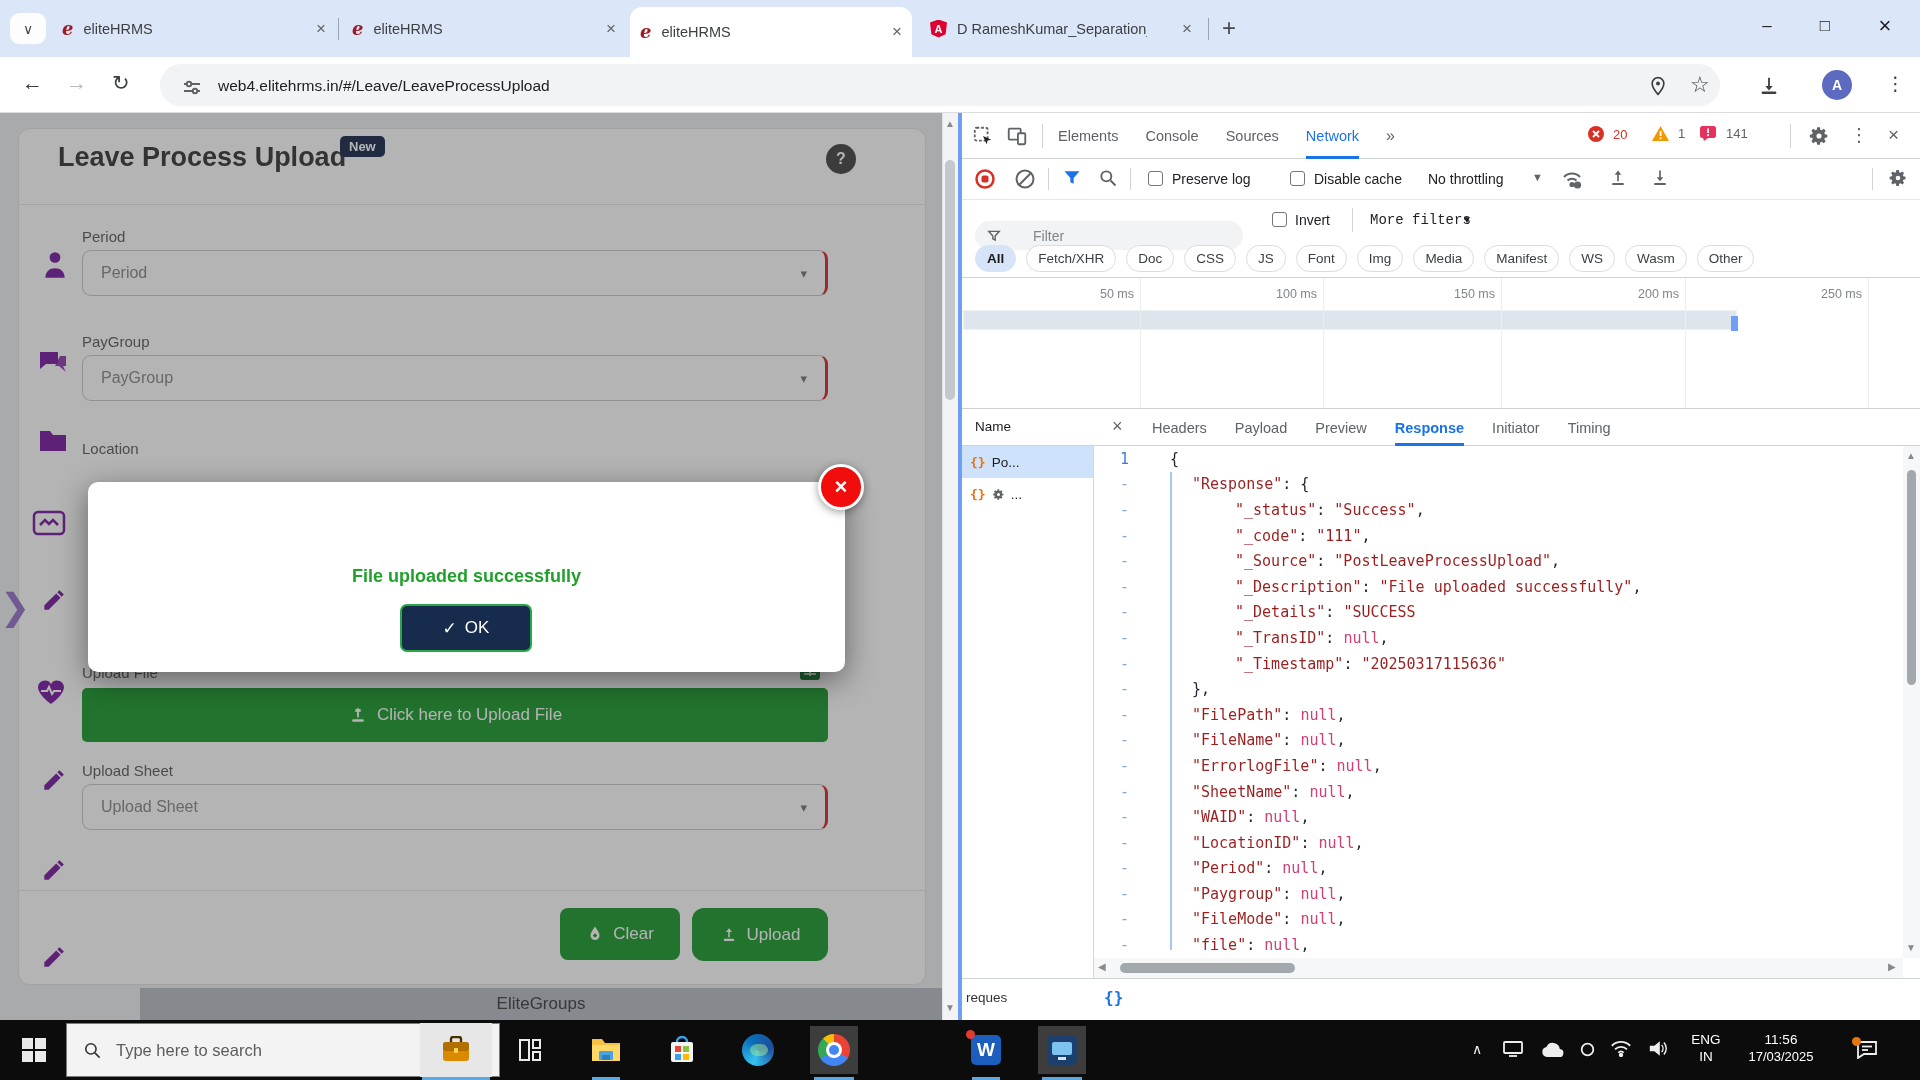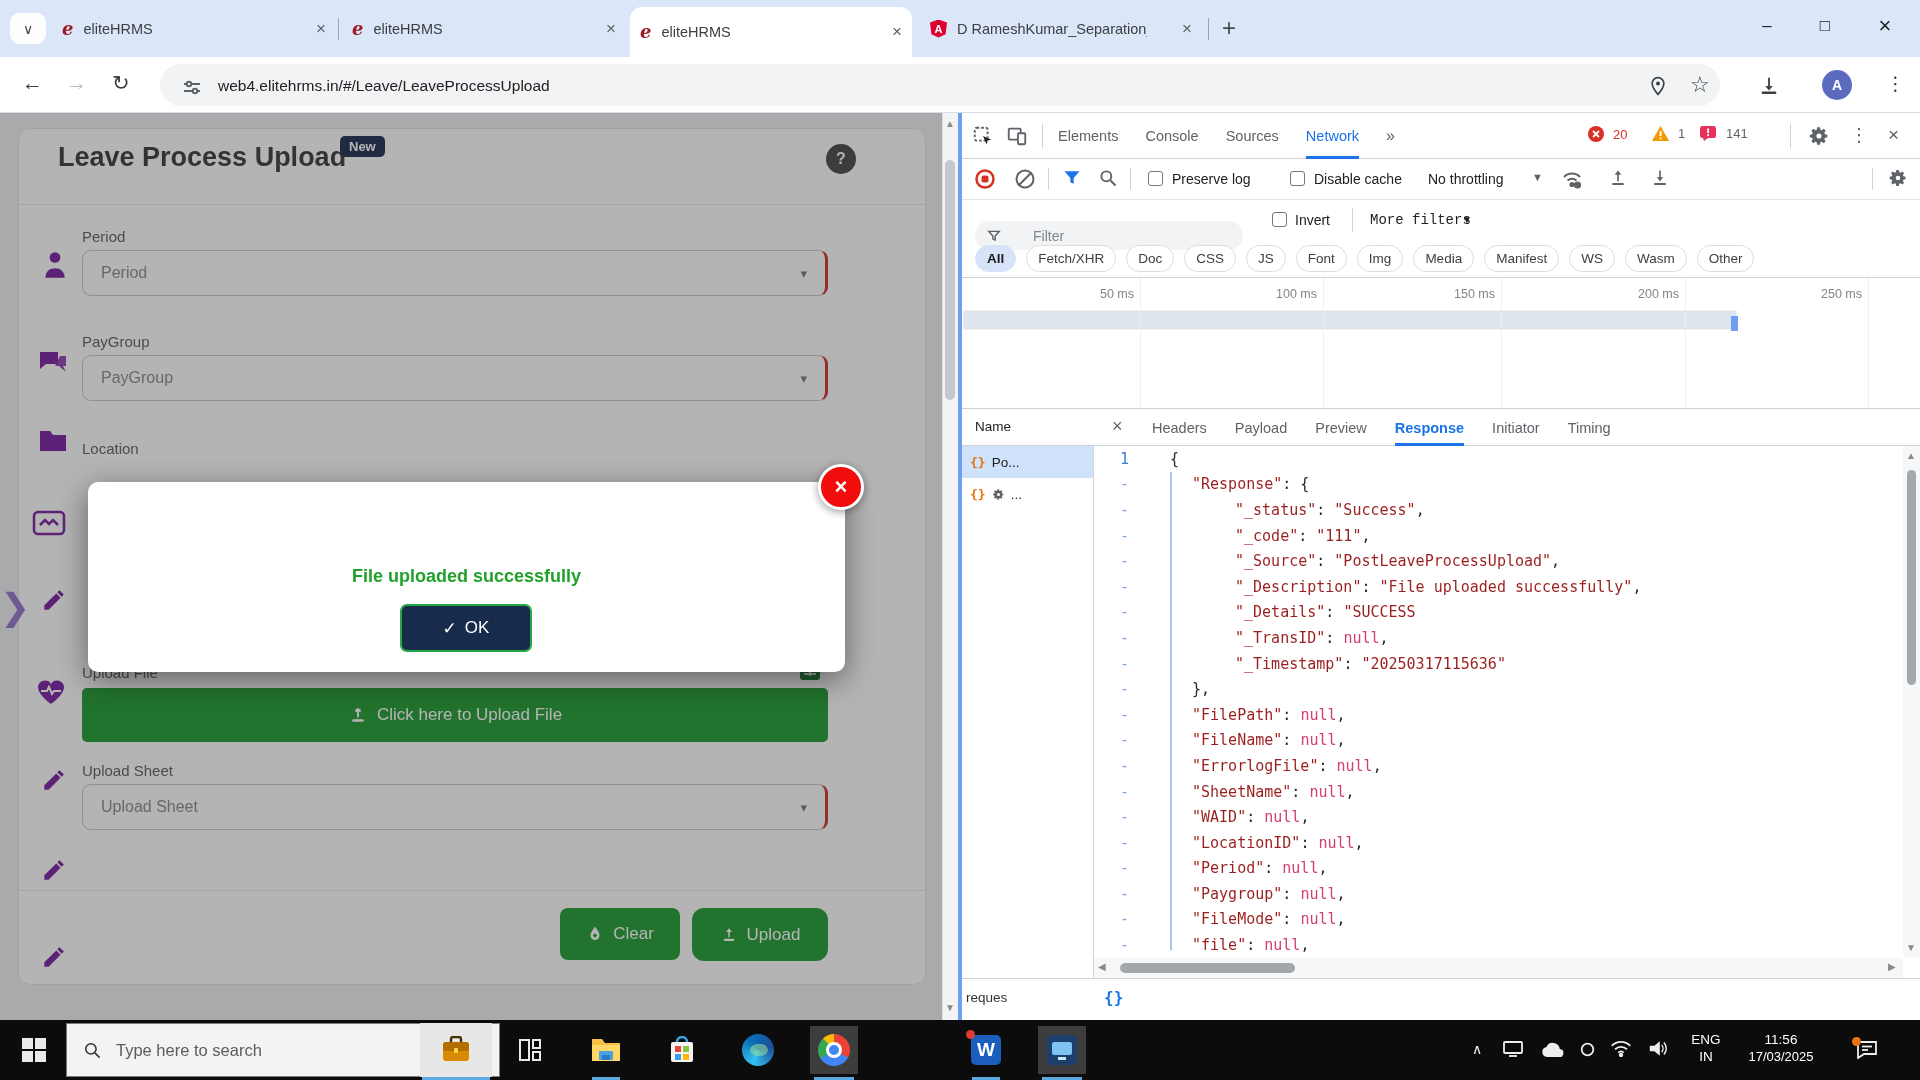--- a/index.html
+++ b/index.html
@@ -307,20 +307,21 @@
   <div class="abs greenbtn" style="left:692px;top:908px;width:136px;height:53px;border-radius:12px;">
     <svg width="18" height="18" viewBox="0 0 24 24">
         <g fill="#fff">
           <path d="M12 3l4 5h-3v7h-2V8H8z"></path>
           <rect x="5" y="17" width="14" height="3" rx="1.5"></rect>
         </g>
       </svg>
     <span>Upload</span>
   </div>
 
+  <div class="abs footband">EliteGroups</div>
 
   <div class="abs overlay"></div>
   <div class="abs modal">
     <div class="abs modalmsg" style="left:0;top:84px;width:757px;text-align:center;">File uploaded successfully</div>
     <div class="abs okbtn" style="left:312px;top:122px;width:132px;height:48px;">
       <span>✓</span>
       <span>OK</span>
     </div>
   </div>
   <div class="abs modalclose">

